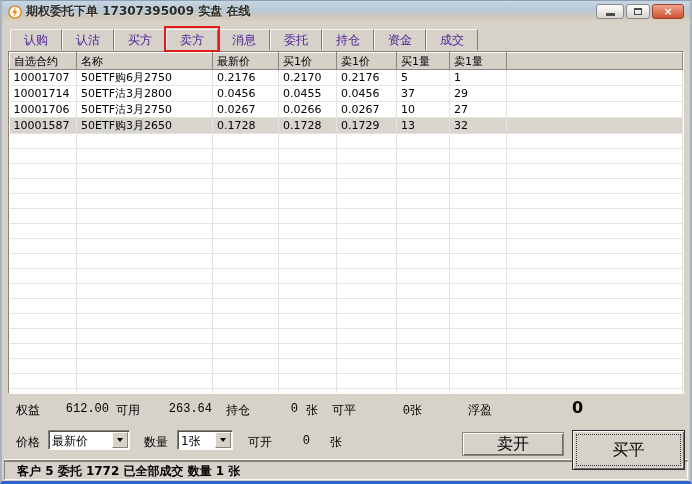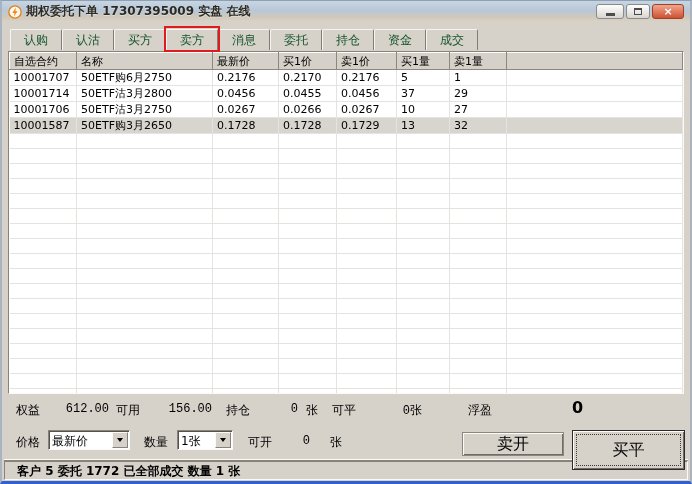--- a/index.html
+++ b/index.html
@@ -37,21 +37,21 @@
     width:32px; background:linear-gradient(#f2a58d,#cd5132);
     border-color:#99432c; color:#fff; font-weight:bold; font-size:11px; line-height:1;
   }
   .glyph-min { width:9px; height:3px; background:#4c4c4c; margin-top:6px; }
   .glyph-max { width:8px; height:7px; border:1px solid #4c4c4c; border-top-width:2px; }
 
   
   .tabbar { display:flex; align-items:flex-end; padding:6px 0 0 8px; height:28px; position:relative; }
   .tab {
     width:52px; height:21px; line-height:20px; text-align:center;
-    font-size:12px; color:#14532d; cursor:default;
+    font-size:12px; color:#4c1d95; cursor:default;
     border-top:1px solid #f6f5f1; border-left:1px solid #f6f5f1; border-right:1px solid #817d74;
     border-top-left-radius:2px; border-top-right-radius:2px;
     background:#d6d2ca; position:relative;
   }
   .annotation-box {
     position:absolute; left:162px; top:4px; width:56px; height:26px;
     border:2px solid #e01b1b; pointer-events:none; z-index:5;
   }
 
   
@@ -398,21 +398,21 @@
           </tr>
         </tbody>
     </table>
   </div>
 
   <div class="bottom-panel">
 
     <span class="abs" style="left:14px; top:8px">权益</span>
     <span class="abs num" style="left:52px; top:8px; width:55px">612.00</span>
     <span class="abs" style="left:114px; top:8px">可用</span>
-    <span class="abs num" style="left:155px; top:8px; width:55px">156.00</span>
+    <span class="abs num" style="left:155px; top:8px; width:55px">263.64</span>
     <span class="abs" style="left:224px; top:8px">持仓</span>
     <span class="abs num" style="left:268px; top:8px; width:28px">0</span>
     <span class="abs" style="left:304px; top:8px">张</span>
     <span class="abs" style="left:330px; top:8px">可平</span>
     <span class="abs num" style="left:380px; top:8px; width:40px">0张</span>
     <span class="abs" style="left:466px; top:8px">浮盈</span>
     <span class="abs pnl-big" style="left:570px; top:4px">0</span>
 
     <span class="abs" style="left:14px; top:40px">价格</span>
     <div class="combo" style="left:46px; top:36px; width:82px">

